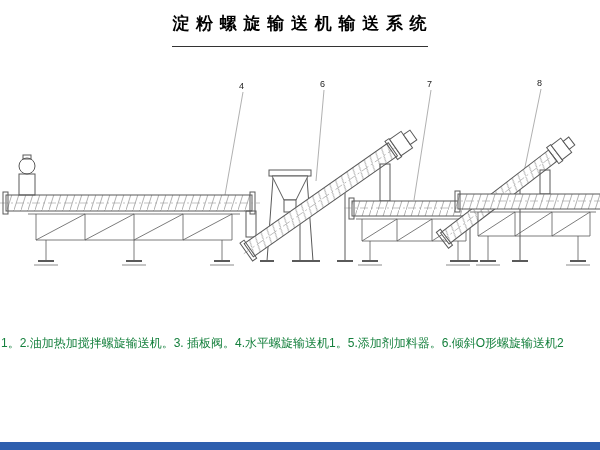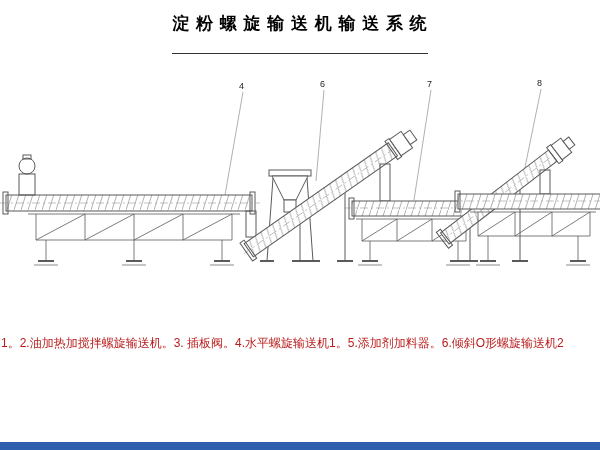--- a/index.html
+++ b/index.html
@@ -6,27 +6,27 @@
   html, body { width: 600px; height: 450px; background: #fff; }
   .page {
     position: relative; width: 600px; height: 450px;
     background: #ffffff; overflow: hidden;
     font-family: "Liberation Sans", "DejaVu Sans", sans-serif;
     color: #000;
   }
   .title-wrap { position: absolute; top: 12px; left: 0; width: 100%; text-align: center; }
   .title {
     display: inline-block; font-size: 17px; font-weight: bold; color: #000;
-    letter-spacing: 1px; border-bottom: 1px solid #333; padding-bottom: 18px;
+    letter-spacing: 1px; border-bottom: 1px solid #333; padding-bottom: 11px;
   }
   .drawing { position: absolute; top: 78px; left: 0; }
   .callout { font-size: 9px; fill: #222; font-family: "Liberation Sans", sans-serif; }
   .caption {
     position: absolute; top: 331px; left: 1px; width: 480px;
-    font-size: 12px; line-height: 25px; color: #b91c1c; white-space: nowrap;
+    font-size: 12px; line-height: 25px; color: #15803d; white-space: nowrap;
   }
   .footer-bar {
     position: absolute; left: 0; bottom: 0; width: 100%; height: 8px;
     background: #2e5fae;
   }
 </style>
 </head>
 <body>
 
 <div class="page">

